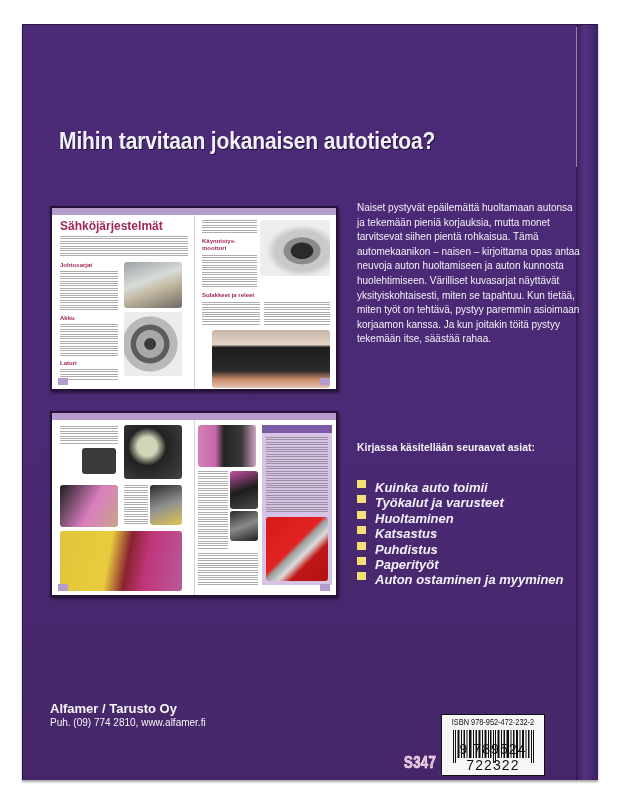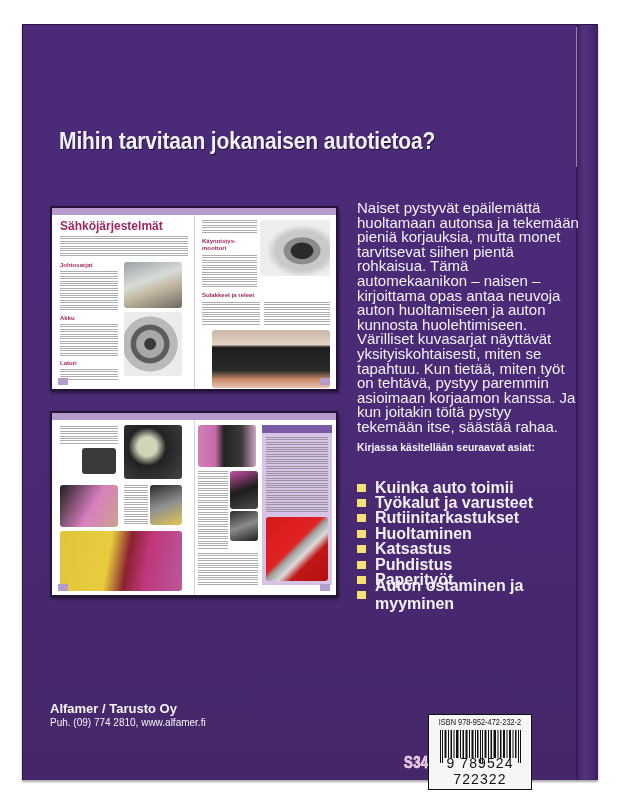--- a/index.html
+++ b/index.html
@@ -45,42 +45,42 @@
     .spread .footer-tab { position: absolute; bottom: 4px; width: 10px; height: 7px; background: #b59ccd; }
 
     .s-title { position: absolute; left: 8px; top: 11px; font-size: 12px; font-weight: bold; color: #a0285e; font-family: "Liberation Sans", sans-serif; }
     .s-sub { position: absolute; font-size: 6px; font-weight: bold; color: #a0285e; }
     .txtblock { position: absolute; background: repeating-linear-gradient(180deg, #6a6a6a 0px, #6a6a6a 1px, transparent 1px, transparent 2.4px); opacity: 0.55; }
     .photo { position: absolute; border-radius: 3px; overflow: hidden; }
 
     
     .blurb {
       position: absolute; left: 334px; top: 176px; width: 224px;
-      color: #f3f0f7; font-size: 15px; line-height: 14.6px;
+      color: #f3f0f7; font-size: 10px; line-height: 14.6px;
     }
     .list-head {
       position: absolute; left: 334px; top: 416px; width: 224px;
       color: #f3f0f7; font-size: 10.4px; line-height: 14.6px; font-weight: bold;
     }
     .topics { position: absolute; left: 334px; top: 455px; list-style: none; }
-    .topics li { display: flex; align-items: center; height: 15.4px; color: #f3f0f7; font-size: 16px; font-weight: bold; }
+    .topics li { display: flex; height: 15.4px; color: #f3f0f7; font-size: 13px; font-weight: bold; font-style: italic; }
     .topics .bullet { width: 9px; height: 8px; background: #f4e074; margin-right: 9px; flex: 0 0 auto; }
 
     .publisher { position: absolute; left: 27px; top: 676px; color: #f6f4f8; }
     .publisher .name { font-size: 13px; font-weight: bold; }
     .publisher .addr, .publisher .phone { font-size: 10px; line-height: 13.5px; }
 
     .code {
       position: absolute; left: 381px; top: 729px; font-size: 16px; font-weight: bold;
       color: #e7a6cf; letter-spacing: 0.5px; -webkit-text-stroke: 0.6px #ffffff;
       transform: scaleX(0.82); transform-origin: left center;
     }
 
     .isbn-box {
-      position: absolute; left: 405px; top: 689px; width: 104px; height: 76px;
+      position: absolute; left: 418px; top: 689px; width: 104px; height: 62px;
       background: #f6f6f6; border: 1px solid #111;
     }
     .isbn-box .label { position: absolute; left: 0; top: 3px; width: 100%; text-align: center; font-size: 8.2px; color: #111; transform: scaleX(0.9); }
     .isbn-box .bars { position: absolute; left: 11px; top: 15px; width: 82px; height: 33px; }
     .isbn-box .digits { position: absolute; left: 0; bottom: 2px; width: 100%; text-align: center; font-size: 14px; letter-spacing: 1.1px; color: #111; }
   </style>
 </head>
 <body>
 
 <div class="cover">
@@ -149,24 +149,20 @@
 
   <div class="list-head">Kirjassa käsitellään seuraavat asiat:</div>
   <ul class="topics">
     <li>
         <span class="bullet"></span>
         <span>Kuinka auto toimii</span>
       </li>
     <li>
         <span class="bullet"></span>
         <span>Työkalut ja varusteet</span>
-      </li>
-    <li>
-        <span class="bullet"></span>
-        <span>Rutiinitarkastukset</span>
       </li>
     <li>
         <span class="bullet"></span>
         <span>Huoltaminen</span>
       </li>
     <li>
         <span class="bullet"></span>
         <span>Katsastus</span>
       </li>
     <li>

